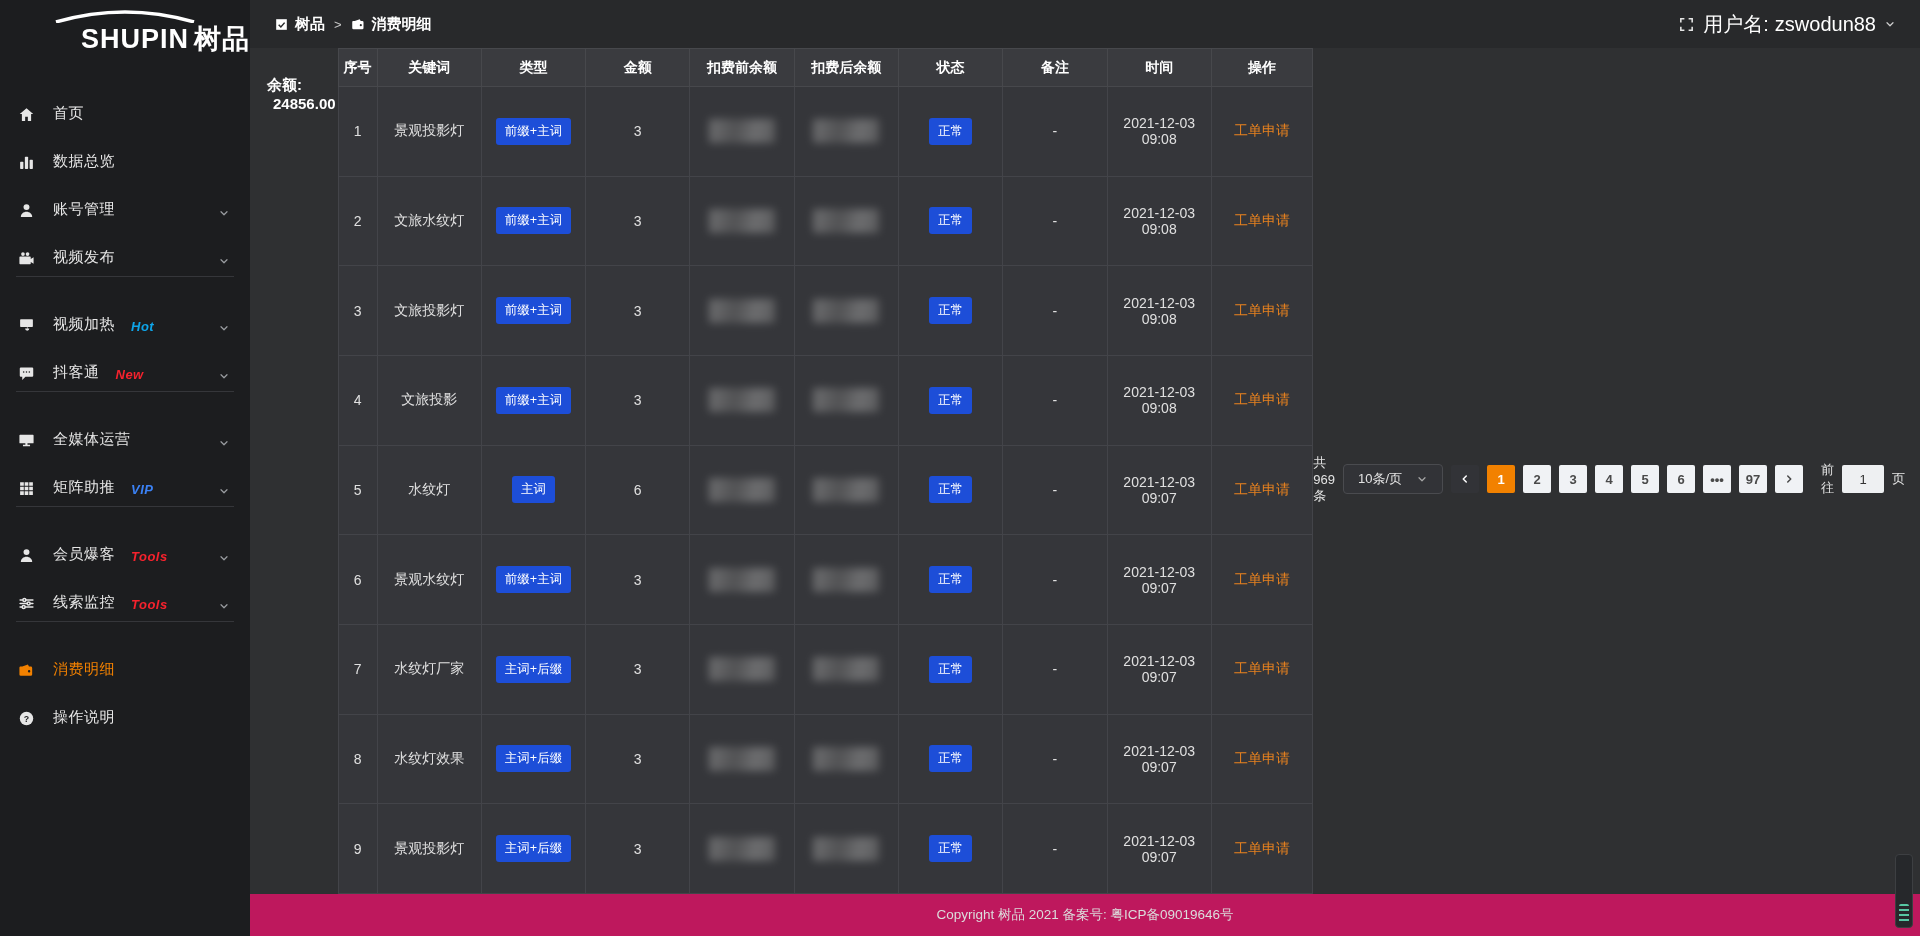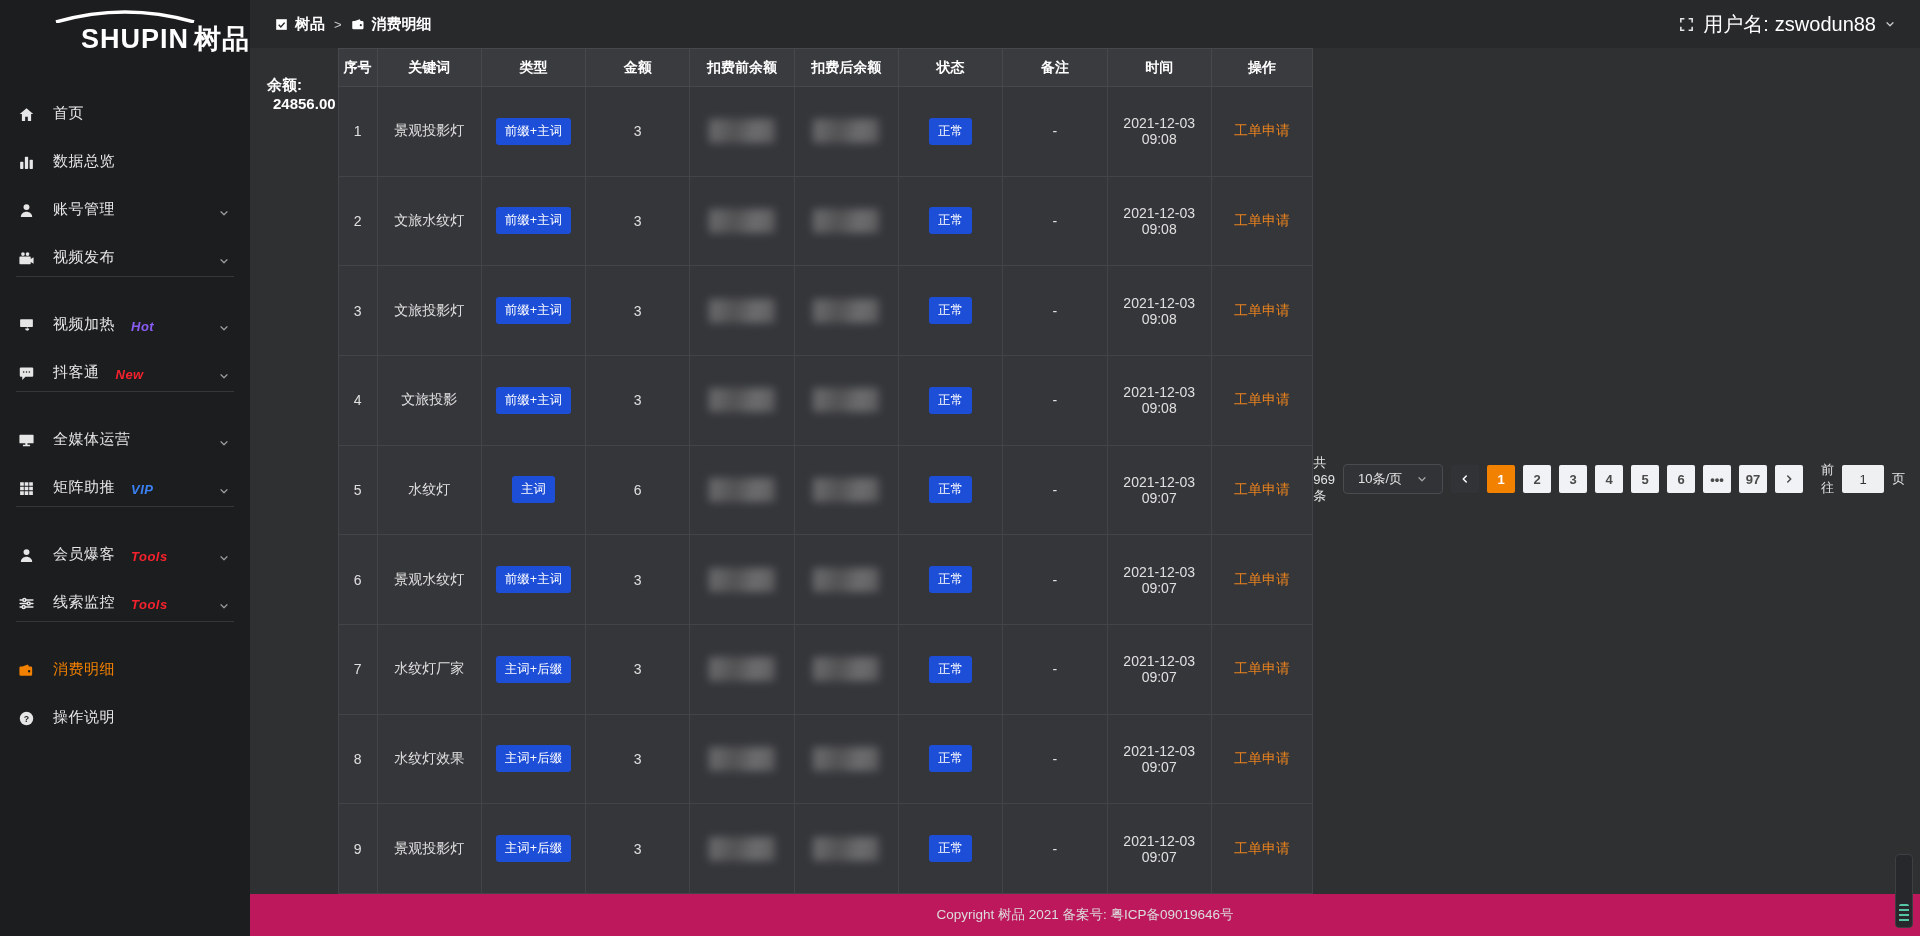--- a/index.html
+++ b/index.html
@@ -149,21 +149,21 @@
           </span>
         </div>
         <div class="side-divider"></div>
         <div class="side-item">
           <span class="s-icon">
             <svg viewBox="0 0 24 24" fill="currentColor">
               <path d="M4 3h16a1 1 0 011 1v9a1 1 0 01-1 1h-6.6v2.4h2.6a3 3 0 01-6 0h2.6V14H4a1 1 0 01-1-1V4a1 1 0 011-1z"></path>
             </svg>
           </span>
           <span class="s-label">视频加热</span>
-          <span class="s-tag" style="color:#8b5cf6">Hot</span>
+          <span class="s-tag" style="color:#0ea5e9">Hot</span>
           <span class="s-chevron">
             <svg viewBox="0 0 24 24" fill="none" stroke="currentColor" stroke-width="2.4" stroke-linecap="round" stroke-linejoin="round">
               <path d="M6 9.5l6 6 6-6"></path>
             </svg>
           </span>
         </div>
         <div class="side-item">
           <span class="s-icon">
             <svg viewBox="0 0 24 24" fill="currentColor">
               <path d="M4 3.5h16A1.5 1.5 0 0121.5 5v10a1.5 1.5 0 01-1.5 1.5h-9.5L6 21v-4.5H4A1.5 1.5 0 012.5 15V5A1.5 1.5 0 014 3.5z"></path>

